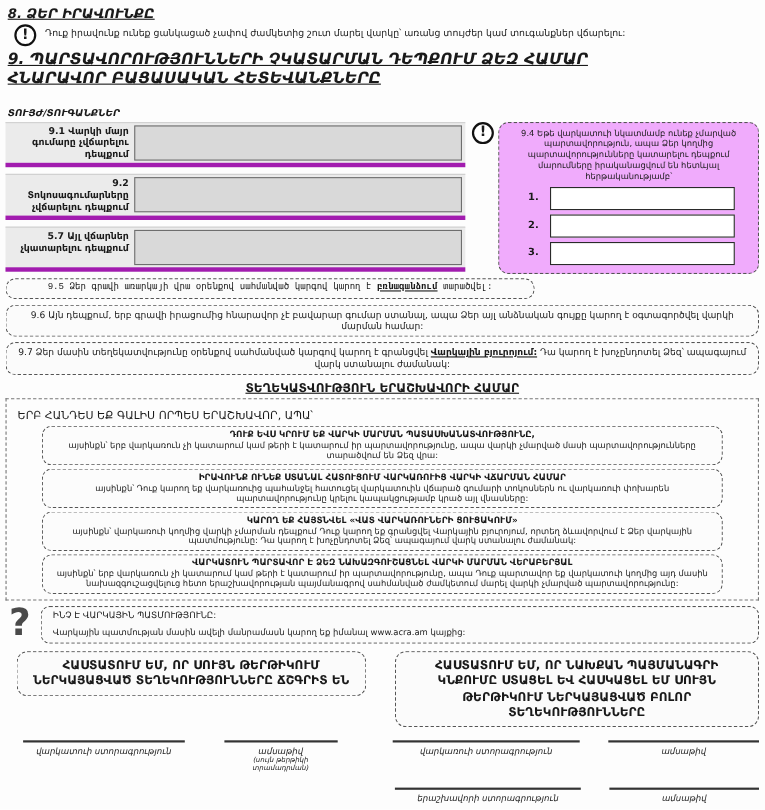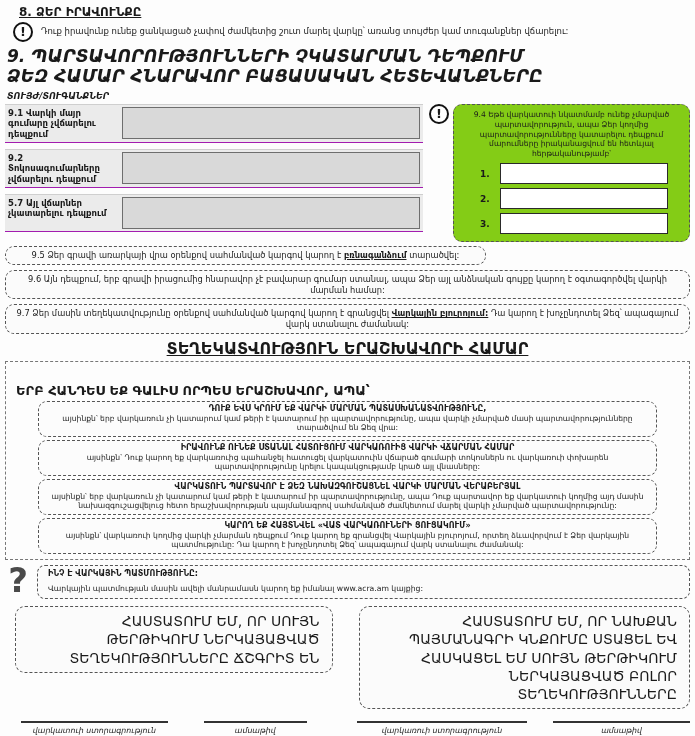--- a/index.html
+++ b/index.html
@@ -1,64 +1,64 @@
 <!DOCTYPE html>
 <html><head>
 <meta charset="utf-8">
 <style>
   * { box-sizing: border-box; margin: 0; padding: 0; }
   body { background: #fff; font-family: "DejaVu Sans", sans-serif; color: #1a1a1a; }
   .page { width: 695px; height: 736px; padding: 3px 5px 0 5px; background: #fdfdfd; overflow: hidden; position: relative; }
 
-  .h-main { font-size: 12px; font-weight: bold; text-decoration: underline; margin: 2px 0 3px 14px; }
+  .h-main { font-size: 12px; font-weight: bold; font-style: italic; text-decoration: underline; margin: 2px 0 3px 2px; }
   .notice-row { display: flex; align-items: flex-start; gap: 8px; margin: 2px 0 4px 8px; }
   .excl { flex: 0 0 auto; width: 20px; height: 20px; border: 2.5px solid #111; border-radius: 50%; font-weight: bold; font-size: 13px; text-align: center; line-height: 15px; background: #fff; }
   .notice-txt { font-size: 8.5px; padding-top: 4px; }
 
-  .h9 { font-size: 17px; font-weight: bold; font-style: italic; margin: 4px 0 4px 2px; line-height: 1.2; width: 560px; }
+  .h9 { font-size: 14px; font-weight: bold; font-style: italic; text-decoration: underline; margin: 4px 0 18px 2px; line-height: 1.2; width: 560px; }
   .subt { font-size: 8.5px; font-weight: bold; font-style: italic; margin: 1px 0 3px 2px; }
 
   .grid9 { display: flex; gap: 14px; }
   .col-left { width: 418px; display: flex; flex-direction: column; gap: 6px; }
-  .prow { display: flex; align-items: stretch; background: #ebebeb; border-top: 1px solid #cfcfcf; border-bottom: 1px solid #a21caf; }
+  .prow { display: flex; align-items: stretch; background: #ebebeb; border-top: 1px solid #cfcfcf; border-bottom: 4px solid #a21caf; text-align: right; }
   .plabel { width: 114px; font-size: 8.5px; font-weight: bold; padding: 3px 2px 2px 3px; line-height: 1.25; }
   .pinput { flex: 1; height: 32px; margin: 2px 3px; background: #d9d9d9; border: 1px solid #6e6e6e; }
 
   .col-right { position: relative; flex: 1; }
   .excl-94 { position: absolute; left: -8px; top: 0px; z-index: 2; }
-  .box94 { margin-left: 16px; border: 1.2px dashed #555; border-radius: 9px; padding: 5px 8px 7px 8px; background: #84cc16; }
+  .box94 { margin-left: 16px; border: 1.2px dashed #555; border-radius: 9px; padding: 5px 8px 7px 8px; background: #f0abfc; }
   .box94-txt { font-size: 7.6px; text-align: center; line-height: 1.3; margin-bottom: 4px; }
   .pri-item { display: flex; align-items: center; gap: 8px; margin: 4px 0 0 18px; }
   .pri-num { font-size: 9px; font-weight: bold; width: 12px; }
   .pri-box { width: 168px; height: 21px; background: #fff; border: 1.6px solid #2a2a2a; }
 
   .dashbox { border: 1.2px dashed #555; border-radius: 9px; padding: 3px 10px; font-size: 8.3px; text-align: center; line-height: 1.3; background: #fbfbfb; }
-  .b95 { width: 481px; margin-top: 4px; }
+  .b95 { width: 481px; margin-top: 4px; font-family: Liberation Mono, monospace; }
   .bfull { margin-top: 5px; }
   .bu { font-weight: bold; text-decoration: underline; }
 
-  .gtitle { font-size: 16px; font-weight: bold; text-decoration: underline; text-align: center; margin: 5px 0 3px 0; }
+  .gtitle { font-size: 11px; font-weight: bold; text-decoration: underline; text-align: center; margin: 5px 0 3px 0; }
   .gouter { border: 1.2px dashed #777; padding: 3px 6px 5px 6px; }
-  .gintro { font-size: 13px; font-weight: bold; margin: 18px 0 3px 4px; }
+  .gintro { font-size: 10px; font-weight: normal; margin: 7px 0 3px 4px; }
   .gbox { border: 1.2px dashed #555; border-radius: 9px; padding: 2px 12px 3px 12px; margin: 3px 26px 0 26px; background: #fcfcfc; }
   .gbox-h { font-size: 8px; font-weight: bold; text-align: center; line-height: 1.25; }
   .gbox-b { font-size: 7.6px; text-align: center; line-height: 1.25; }
 
   .qrow { display: flex; gap: 6px; margin-top: 5px; }
   .qicon { flex: 0 0 26px; text-align: center; }
   .qmark { font-size: 34px; font-weight: bold; color: #4a4a4a; line-height: 0.9; display: block; }
   .qbase { width: 14px; height: 9px; background: #222; margin: 2px auto 0 auto; border-radius: 1px; }
   .qbox { flex: 1; border: 1.2px dashed #555; border-radius: 8px; padding: 3px 10px 4px 10px; font-size: 7.7px; line-height: 1.3; background: #fbfbfb; }
-  .qbox .qh { font-weight: bold; font-size: 8px; }
+  .qbox .qh { font-weight: normal; font-size: 8px; }
   .qbox p { margin-bottom: 5px; }
   .qbox p:last-child { margin-bottom: 0; }
   .qb-bold { font-weight: bold; }
 
   .confrow { display: flex; gap: 26px; margin: 7px 0 0 10px; align-items: flex-start; }
-  .confbox { border: 1.2px dashed #555; border-radius: 10px; padding: 5px 12px; font-size: 14px; font-weight: normal; text-align: right; line-height: 1.3; background: #fbfbfb; }
+  .confbox { border: 1.2px dashed #555; border-radius: 10px; padding: 5px 12px; font-size: 11px; font-weight: bold; text-align: center; line-height: 1.3; background: #fbfbfb; }
   .conf-l { width: 318px; }
   .conf-r { width: 332px; }
 
   .sigrow { display: flex; margin-top: 12px; }
   .sigblock { text-align: center; }
   .sigline { border-top: 2px solid #333; width: 100%; }
   .siglab { font-size: 7.8px; font-style: italic; margin-top: 3px; }
   .signote { font-size: 6.3px; font-style: italic; margin-top: 1px; color: #222; }
   .sb1 { width: 148px; margin-left: 16px; }
   .sb2 { width: 104px; margin-left: 36px; }
@@ -129,26 +129,26 @@
 
     <div class="gbox">
       <div class="gbox-h">ԴՈՒՔ ԵՎՍ ԿՐՈՒՄ ԵՔ ՎԱՐԿԻ ՄԱՐՄԱՆ ՊԱՏԱՍԽԱՆԱՏՎՈՒԹՅՈՒՆԸ,</div>
       <div class="gbox-b">այսինքն՝ երբ վարկառուն չի կատարում կամ թերի է կատարում իր պարտավորությունը, ապա վարկի չմարված մասի պարտավորությունները տարածվում են Ձեզ վրա:</div>
     </div>
     <div class="gbox">
       <div class="gbox-h">ԻՐԱՎՈՒՆՔ ՈՒՆԵՔ ՍՏԱՆԱԼ ՀԱՏՈՒՑՈՒՄ ՎԱՐԿԱՌՈՒԻՑ ՎԱՐԿԻ ՎՃԱՐՄԱՆ ՀԱՄԱՐ</div>
       <div class="gbox-b">այսինքն՝ Դուք կարող եք վարկառուից պահանջել հատուցել վարկատուին վճարած գումարի տոկոսներն ու վարկառուի փոխարեն պարտավորությունը կրելու կապակցությամբ կրած այլ վնասները:</div>
     </div>
     <div class="gbox">
+      <div class="gbox-h">ԿԱՐՈՂ ԵՔ ՀԱՅՏՆՎԵԼ «ՎԱՏ ՎԱՐԿԱՌՈՒՆԵՐԻ ՑՈՒՑԱԿՈՒՄ»</div>
+      <div class="gbox-b">այսինքն՝ վարկառուի կողմից վարկի չմարման դեպքում Դուք կարող եք գրանցվել Վարկային բյուրոյում, որտեղ ձևավորվում է Ձեր վարկային պատմությունը: Դա կարող է խոչընդոտել Ձեզ՝ ապագայում վարկ ստանալու ժամանակ:</div>
+    </div>
+    <div class="gbox">
       <div class="gbox-h">ՎԱՐԿԱՏՈՒՆ ՊԱՐՏԱՎՈՐ Է ՁԵԶ ՆԱԽԱԶԳՈՒՇԱՑՆԵԼ ՎԱՐԿԻ ՄԱՐՄԱՆ ՎԵՐԱԲԵՐՅԱԼ</div>
       <div class="gbox-b">այսինքն՝ երբ վարկառուն չի կատարում կամ թերի է կատարում իր պարտավորությունը, ապա Դուք պարտավոր եք վարկատուի կողմից այդ մասին նախազգուշացվելուց հետո երաշխավորության պայմանագրով սահմանված ժամկետում մարել վարկի չմարված պարտավորությունը:</div>
-    </div>
-    <div class="gbox">
-      <div class="gbox-h">ԿԱՐՈՂ ԵՔ ՀԱՅՏՆՎԵԼ «ՎԱՏ ՎԱՐԿԱՌՈՒՆԵՐԻ ՑՈՒՑԱԿՈՒՄ»</div>
-      <div class="gbox-b">այսինքն՝ վարկառուի կողմից վարկի չմարման դեպքում Դուք կարող եք գրանցվել Վարկային բյուրոյում, որտեղ ձևավորվում է Ձեր վարկային պատմությունը: Դա կարող է խոչընդոտել Ձեզ՝ ապագայում վարկ ստանալու ժամանակ:</div>
     </div>
   </div>
 
   <div class="qrow">
     <div class="qicon">
       <span class="qmark">?</span>
       <span class="qbase"></span>
     </div>
     <div class="qbox">
       <p><span class="qh">ԻՆՉ Է ՎԱՐԿԱՅԻՆ ՊԱՏՄՈՒԹՅՈՒՆԸ:</span><br>

